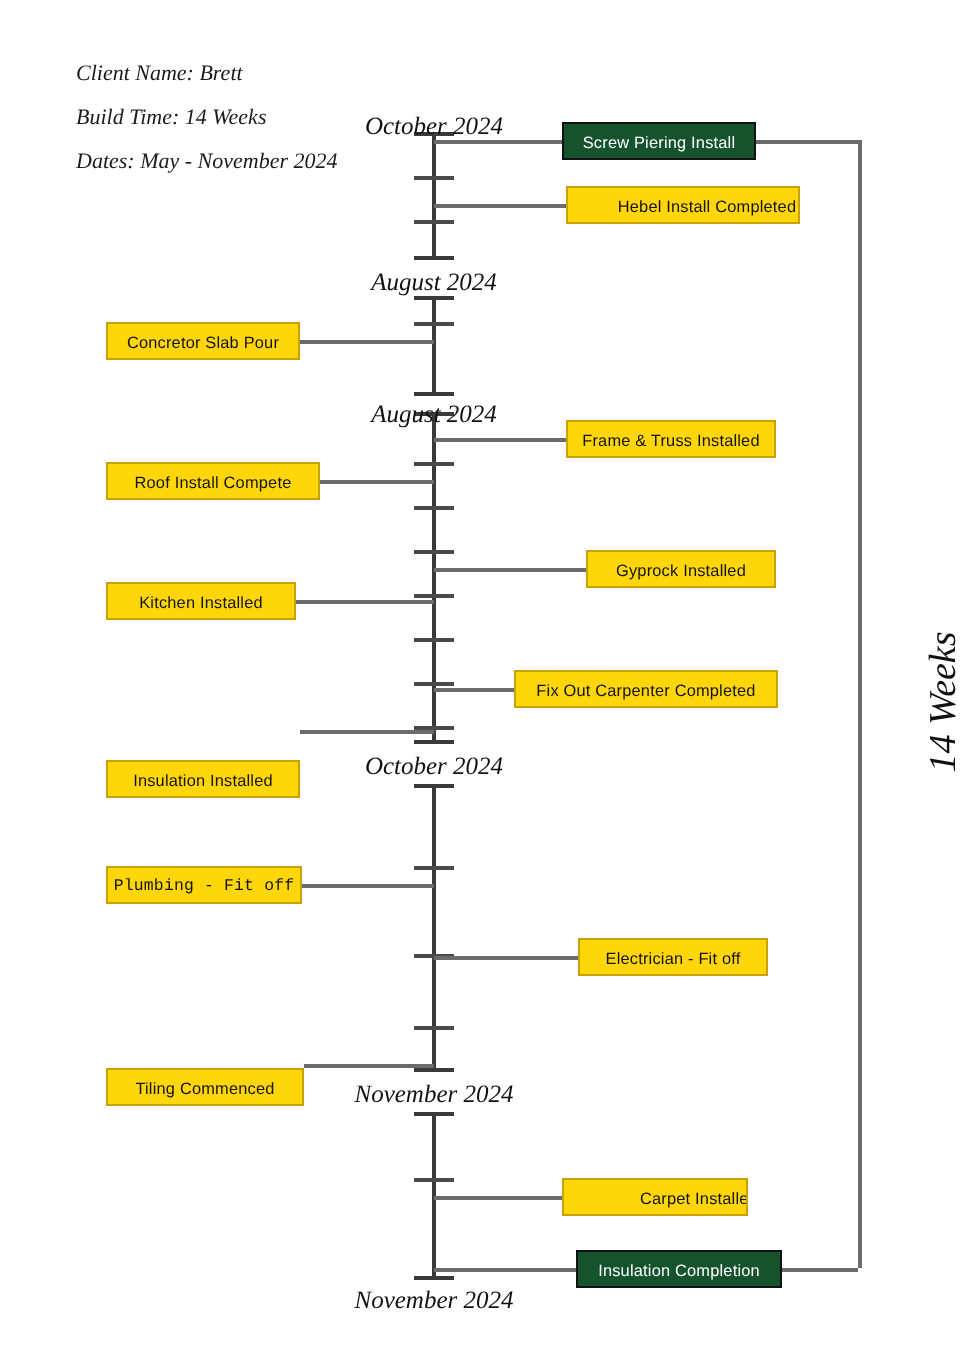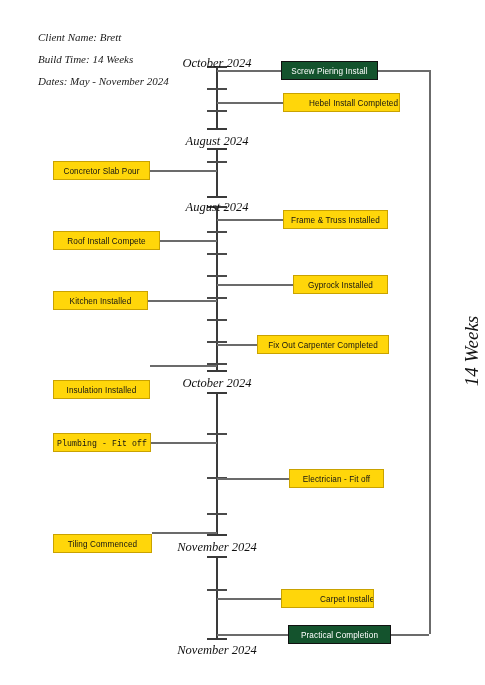--- a/index.html
+++ b/index.html
@@ -193,19 +193,19 @@
     <div class="milestone yellow" style="left: 283px; top: 210px; width: 105px;">Frame &amp; Truss Installed</div>
     <div class="milestone yellow" style="left: 53px; top: 231px; width: 107px;">Roof Install Compete</div>
     <div class="milestone yellow" style="left: 293px; top: 275px; width: 95px;">Gyprock Installed</div>
     <div class="milestone yellow" style="left: 53px; top: 291px; width: 95px;">Kitchen Installed</div>
     <div class="milestone yellow" style="left: 257px; top: 335px; width: 132px;">Fix Out Carpenter Completed</div>
     <div class="milestone yellow" style="left: 53px; top: 356px; width: 97px; margin-top: 24px;">Insulation Installed</div>
     <div class="milestone yellow" style="left: 53px; top: 433px; width: 98px; font-family: Liberation Mono, monospace;">Plumbing - Fit off</div>
     <div class="milestone yellow" style="left: 289px; top: 469px; width: 95px;">Electrician - Fit off</div>
     <div class="milestone yellow" style="left: 53px; top: 523px; width: 99px; margin-top: 11px;">Tiling Commenced</div>
     <div class="milestone yellow" style="left: 281px; top: 589px; width: 93px; padding-left: 38px;">Carpet Installed</div>
-    <div class="milestone black" style="left: 288px; top: 625px; width: 103px;">Practical Completion</div>
+    <div class="milestone black" style="left: 288px; top: 625px; width: 103px;">Insulation Completion</div>
   </div>
 
 <div id="bracket-top" style="left: 378px; top: 70px; width: 51px;"></div>
 <div id="bracket-spine" style="left: 429px; top: 70px; height: 564px;"></div>
 <div id="bracket-bottom" style="left: 391px; top: 634px; width: 38px;"></div>
 <div id="duration-label" style="left: 437px; top: 340px;">14 Weeks</div>
 
 </body></html>

